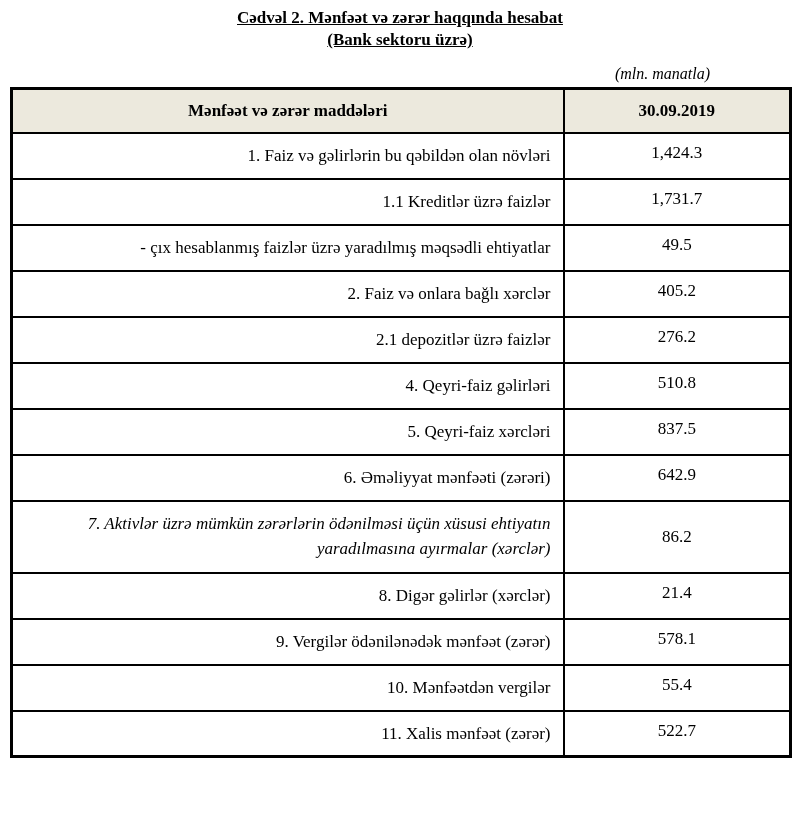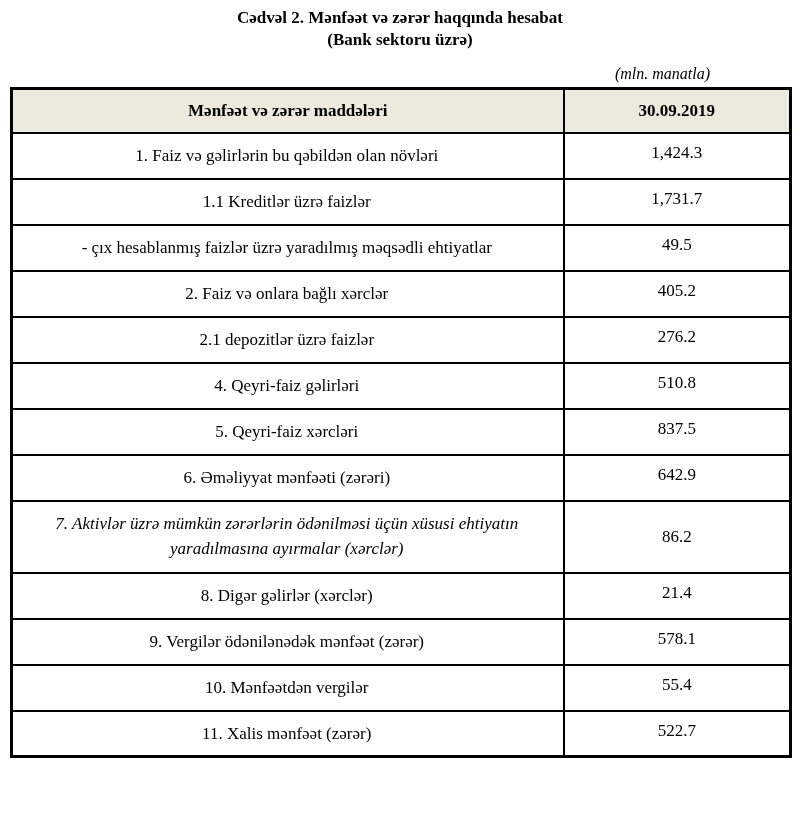--- a/index.html
+++ b/index.html
@@ -17,20 +17,21 @@
     height: 831px;
     box-sizing: border-box;
     overflow: hidden;
   }
   .doc-title {
     text-align: center;
     font-weight: bold;
     font-size: 17px;
     line-height: 22px;
     padding-top: 7px;
+    text-decoration: underline;
   }
   .unit-note {
     text-align: right;
     font-style: italic;
     font-size: 16px;
     padding-right: 90px;
     margin-top: 14px;
     margin-bottom: 4px;
   }
   table.pl-table {
@@ -49,21 +50,21 @@
     background: #ece9dd;
     font-weight: bold;
     text-align: center;
     height: 44px;
     vertical-align: middle;
     padding: 4px 8px;
   }
   .pl-table col.c-label { width: 552px; }
   .pl-table col.c-value { width: 227px; }
   .pl-table td.label {
-    text-align: center;
+    text-align: right;
     vertical-align: top;
     padding: 9px 12px 9px 10px;
     height: 46px;
     line-height: 25px;
   }
   .pl-table td.value {
     text-align: center;
     vertical-align: top;
     padding: 9px 0;
     height: 46px;

